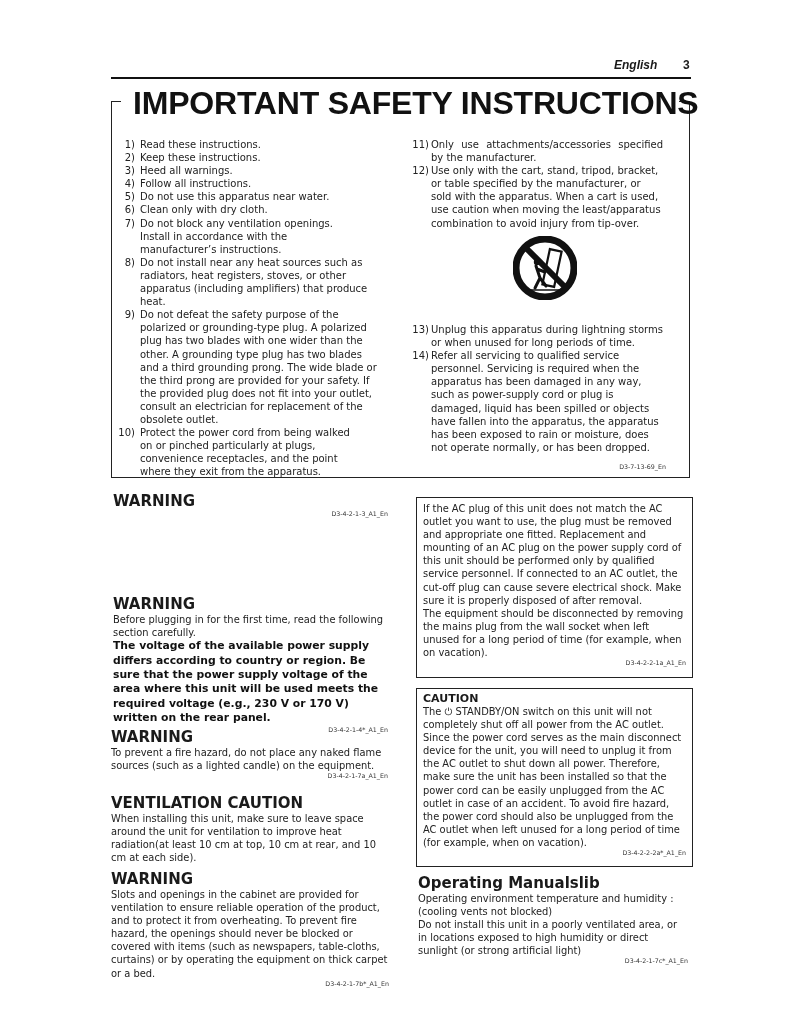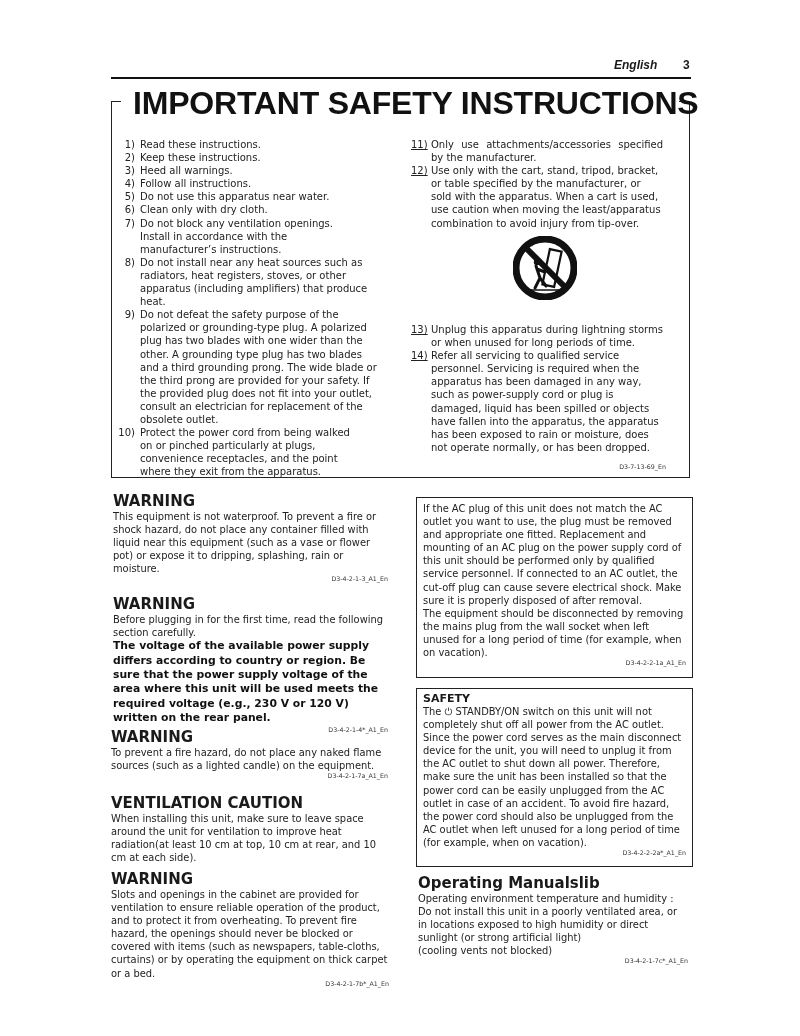--- a/index.html
+++ b/index.html
@@ -24,21 +24,21 @@
   }
   .frame {
     left: 111px; top: 101px; width: 577px; height: 376px;
     border: 1.3px solid #222; border-top: none;
   }
   .frame-tick-l { left: 111px; top: 101px; width: 10px; height: 1.3px; background: #222; }
   .frame-tick-r { left: 679px; top: 101px; width: 10px; height: 1.3px; background: #222; }
   .list { font-size: 10px; line-height: 13.1px; color: #222; }
   .list .item { display: flex; }
   .list .num { width: 20px; flex: none; text-align: right; padding-right: 5px; }
-  .list .num.wide { width: 18px; text-align: left; padding-right: 2px; text-decoration: underline; }
+  .list .num.wide { width: 18px; text-align: right; padding-right: 2px; }
   .list .txt { flex: 1; }
   .code { font-size: 6.3px; color: #333; text-align: right; }
   .sec-title { font-weight: bold; font-size: 15px; color: #1a1a1a; }
   .sec-body { font-size: 9.9px; line-height: 13.1px; color: #222; }
   .sec-body b { font-weight: bold; font-size: 10.8px; line-height: 14.4px; color: #111; }
   .box { border: 1.2px solid #222; }
   .footer {
     left: 14px; top: 1051px; font-family: "Liberation Serif", serif; font-size: 9.6px; color: #666;
     white-space: nowrap;
   }
@@ -127,28 +127,27 @@
     </div>
   <div class="item">
       <span class="num wide">14)</span>
       <span class="txt">Refer all servicing to qualified service personnel. Servicing is required when the apparatus has been damaged in any way, such as power-supply cord or plug is damaged, liquid has been spilled or objects have fallen into the apparatus, the apparatus has been exposed to rain or moisture, does not operate normally, or has been dropped.</span>
     </div>
 </div>
 <div class="abs code" style="left:560px; top:463px; width:106px;">D3-7-13-69_En</div>
 
 <div class="abs" style="left:113px; top:492px; width:275px;">
   <div class="sec-title">WARNING</div>
-  <div class="sec-body">This equipment is not waterproof. To prevent a fire or shock hazard, do not place any container filled with liquid near this equipment (such as a vase or flower pot) or expose it to dripping, splashing, rain or moisture.</div>
   <div class="code">D3-4-2-1-3_A1_En</div>
 </div>
 
 <div class="abs" style="left:113px; top:595px; width:275px;">
   <div class="sec-title">WARNING</div>
   <div class="sec-body">Before plugging in for the first time, read the following section carefully.</div>
-  <div class="sec-body"><b>The voltage of the available power supply differs according to country or region. Be sure that the power supply voltage of the area where this unit will be used meets the required voltage (e.g., 230 V or 120 V) written on the rear panel.</b></div>
+  <div class="sec-body"><b>The voltage of the available power supply differs according to country or region. Be sure that the power supply voltage of the area where this unit will be used meets the required voltage (e.g., 230 V or 170 V) written on the rear panel.</b></div>
   <div class="code">D3-4-2-1-4*_A1_En</div>
 </div>
 
 <div class="abs" style="left:111px; top:728px; width:277px;">
   <div class="sec-title">WARNING</div>
   <div class="sec-body">To prevent a fire hazard, do not place any naked flame sources (such as a lighted candle) on the equipment.</div>
   <div class="code">D3-4-2-1-7a_A1_En</div>
 </div>
 
 <div class="abs" style="left:111px; top:794px; width:278px;">
@@ -162,28 +161,28 @@
   <div class="code">D3-4-2-1-7b*_A1_En</div>
 </div>
 
 <div class="abs box" style="left:416px; top:497px; width:263px; height:175px; padding:4px 6px 0 6px;">
   <div class="sec-body">If the AC plug of this unit does not match the AC outlet you want to use, the plug must be removed and appropriate one fitted. Replacement and mounting of an AC plug on the power supply cord of this unit should be performed only by qualified service personnel. If connected to an AC outlet, the cut-off plug can cause severe electrical shock. Make sure it is properly disposed of after removal.</div>
   <div class="sec-body">The equipment should be disconnected by removing the mains plug from the wall socket when left unused for a long period of time (for example, when on vacation).</div>
   <div class="code">D3-4-2-2-1a_A1_En</div>
 </div>
 
 <div class="abs box" style="left:416px; top:688px; width:263px; height:174px; padding:3px 6px 0 6px;">
-  <div class="sec-title" style="font-size:11px">SAFETY</div>
+  <div class="sec-title" style="font-size:11px">CAUTION</div>
   <div class="sec-body"><span>The </span><span>⏻</span><span> STANDBY/ON switch on this unit will not completely shut off all power from the AC outlet. Since the power cord serves as the main disconnect device for the unit, you will need to unplug it from the AC outlet to shut down all power. Therefore, make sure the unit has been installed so that the power cord can be easily unplugged from the AC outlet in case of an accident. To avoid fire hazard, the power cord should also be unplugged from the AC outlet when left unused for a long period of time (for example, when on vacation).</span></div>
   <div class="code">D3-4-2-2-2a*_A1_En</div>
 </div>
 
 <div class="abs" style="left:418px; top:874px; width:270px;">
   <div class="sec-title">Operating Manualslib</div>
   <div class="sec-body">Operating environment temperature and humidity  :</div>
+  <div class="sec-body">(cooling vents not blocked)</div>
   <div class="sec-body">Do not install this unit in a poorly ventilated area, or in locations exposed to high humidity or direct sunlight (or strong artificial light)</div>
-  <div class="sec-body">(cooling vents not blocked)</div>
   <div class="code">D3-4-2-1-7c*_A1_En</div>
 </div>
 
 <div class="abs footer">
   <span>Downloaded from </span><a>www.Manualslib.com</a><span style="white-space:pre">  manuals search engine</span>
 </div>
 
 </body></html>

